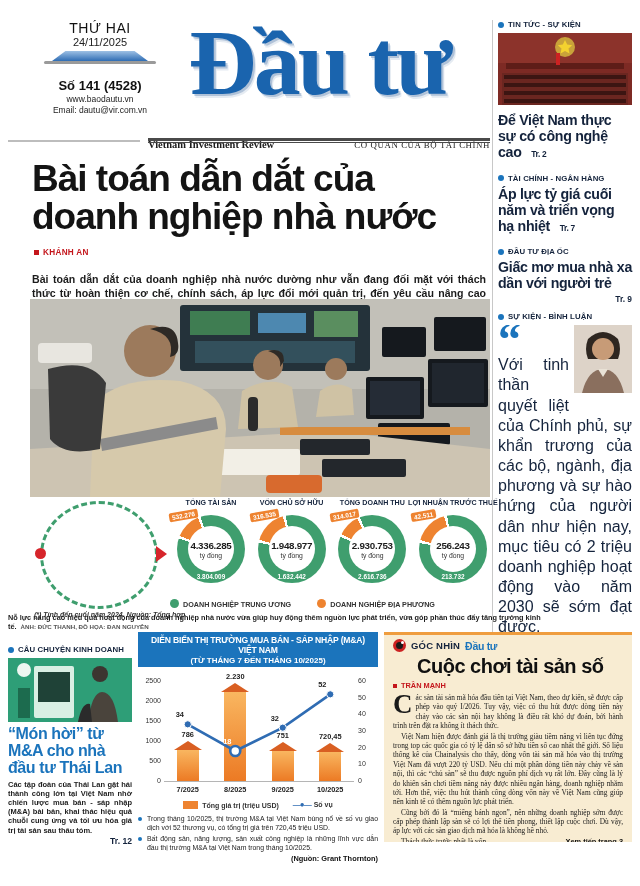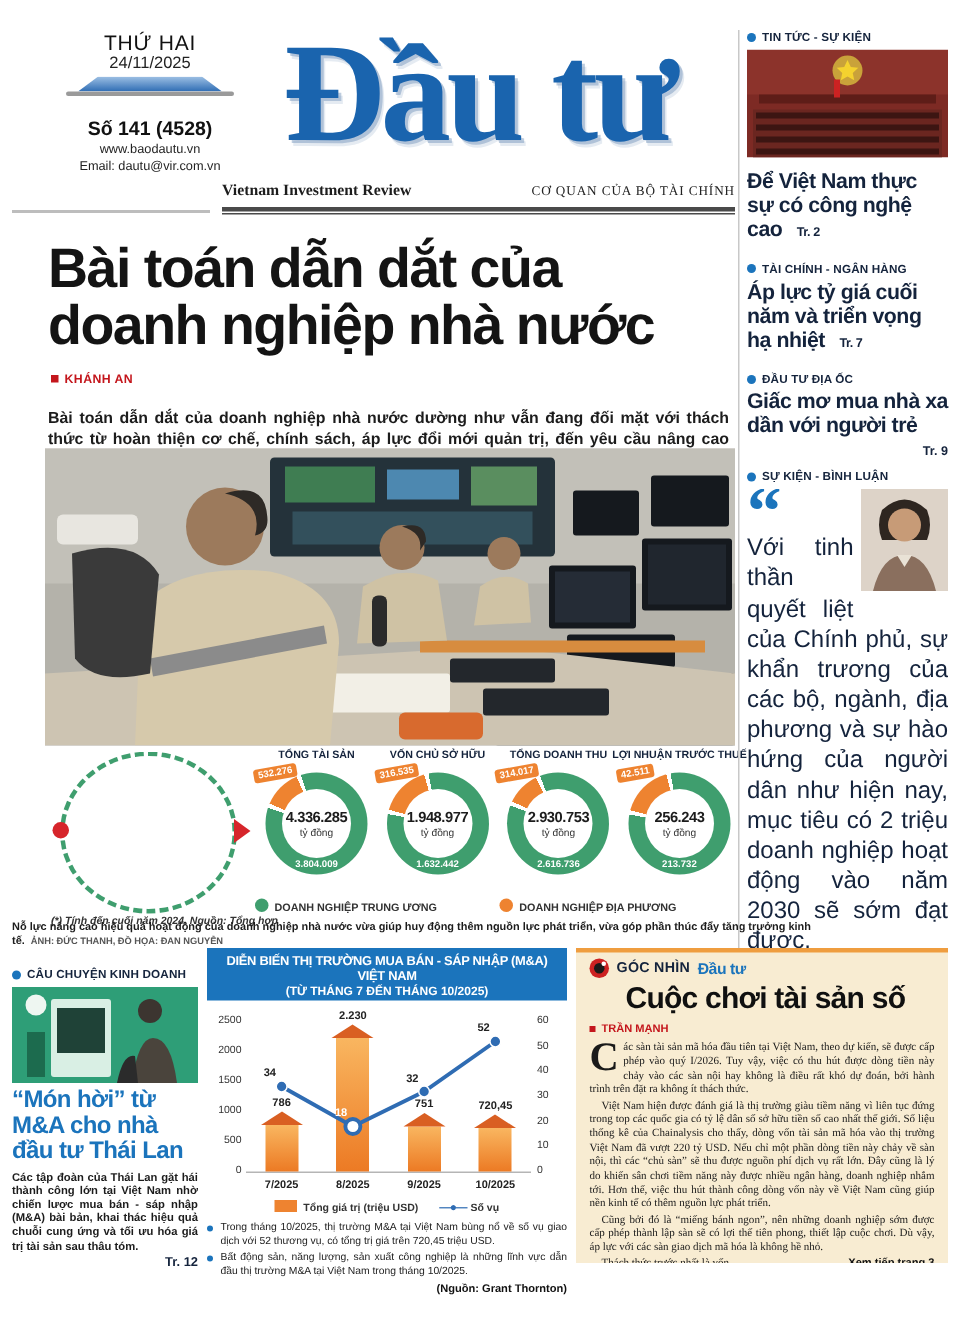--- a/index.html
+++ b/index.html
@@ -7,21 +7,21 @@
   
   #header{position:absolute;left:8px;top:10px;width:482px;height:150px;}
   .issue-block{position:absolute;left:28px;top:10px;width:128px;text-align:center;}
   .day{font-size:14px;font-weight:normal;letter-spacing:.5px;color:#111;}
   .date{font-size:11px;color:#222;margin-top:0;}
   .trapezoid{width:96px;height:10px;margin:3px auto 0;background:linear-gradient(180deg,#9dc0e4,#2f6db4);clip-path:polygon(14% 0,86% 0,100% 100%,0 100%);}
   .trap-shadow{width:112px;height:3px;margin:0 auto;background:#9a9a9a;border-radius:2px;}
   .issue-no{font-size:13px;font-weight:bold;color:#111;margin-top:14px;}
   .weblink{font-size:8.5px;color:#222;margin-top:1px;}
   .masthead{position:absolute;left:138px;top:-2px;width:346px;text-align:center;font-family:"Liberation Serif",serif;font-weight:bold;font-size:94px;line-height:108px;color:#1a64ae;letter-spacing:-3px;text-shadow:2px 2px 0 rgba(110,145,185,.45),3px 4px 0 rgba(110,145,185,.18);}
-  .tagline-row{position:absolute;left:140px;right:0;top:112px;display:flex;justify-content:space-between;}
+  .tagline-row{position:absolute;left:140px;right:0;top:129px;display:flex;justify-content:space-between;align-items:flex-end;}
   .vir{font-family:"Liberation Serif",serif;font-weight:bold;font-size:10.5px;color:#1d1d1d;}
   .agency{font-family:"Liberation Serif",serif;font-size:8.8px;letter-spacing:.6px;color:#222;}
   .head-rule{position:absolute;left:140px;right:0;top:128px;height:3px;background:#4a4a4a;}
   .head-rule2{position:absolute;left:140px;right:0;top:132px;height:1px;background:#4a4a4a;}
   .left-rule{position:absolute;left:0;top:130px;width:132px;height:2px;background:#bdbdbd;}
   
   #lead-headline{position:absolute;left:32px;top:160px;width:456px;font-size:37px;line-height:1.04;font-weight:bold;letter-spacing:-1px;color:#141414;}
   .byline{position:absolute;left:34px;top:248px;display:flex;align-items:center;gap:4px;font-size:8.2px;font-weight:bold;color:#c4161c;letter-spacing:.3px;}
   .byline .sq{width:5px;height:5px;background:#c4161c;display:inline-block;}
   #lead-summary{position:absolute;left:32px;top:261px;width:454px;font-size:10.6px;font-weight:bold;line-height:1.36;color:#1c1c1c;text-align:justify;}
@@ -38,21 +38,21 @@
   .footnote{position:absolute;left:8px;top:114px;width:150px;font-size:7px;font-style:italic;font-weight:bold;color:#333;white-space:nowrap;}
   #donuts{display:flex;flex:1;justify-content:space-between;padding-top:2px;}
   .donut{position:relative;width:78px;display:flex;flex-direction:column;align-items:center;}
   .donut-label{font-size:7.1px;font-weight:bold;color:#14233c;white-space:nowrap;height:12px;}
   .ring{position:relative;width:68px;height:68px;border-radius:50%;margin-top:4px;}
   .hole{position:absolute;left:11px;top:11px;width:46px;height:46px;background:#fff;border-radius:50%;display:flex;flex-direction:column;align-items:center;justify-content:center;}
   .d-total{font-size:9.8px;font-weight:bold;color:#1c1c1c;letter-spacing:-.3px;}
   .d-unit{font-size:6.8px;color:#333;margin-top:1px;}
   .chip{position:absolute;left:-8px;top:-4px;background:#ee8330;color:#fff;font-size:6.4px;font-weight:bold;padding:1px 3px;border-radius:2px;transform:rotate(-10deg);}
   .central-val{position:absolute;left:0;right:0;bottom:3px;text-align:center;font-size:6.4px;color:#fff;font-weight:bold;}
-  #legend-row{position:absolute;left:170px;top:599px;display:flex;gap:42px;font-size:7.2px;font-weight:bold;color:#333;align-items:center;}
+  #legend-row{position:absolute;left:170px;top:599px;display:flex;gap:26px;font-size:7.2px;font-weight:bold;color:#333;align-items:center;}
   .lg-dot{width:9px;height:9px;border-radius:50%;display:inline-block;margin-right:4px;vertical-align:-1px;}
   #info-caption{position:absolute;left:8px;top:613px;width:560px;font-size:7.3px;font-weight:bold;color:#1c1c1c;}
   #info-caption .credit{font-size:6.2px;color:#555;margin-left:4px;}
   
   #vrule{position:absolute;left:492px;top:20px;width:1px;height:624px;background:#c8c8c8;}
   #sidebar{position:absolute;left:498px;top:20px;width:134px;}
   .sec-label{display:flex;align-items:center;gap:4px;font-size:7.8px;font-weight:bold;color:#14233c;letter-spacing:.1px;margin-bottom:4px;}
   .sec-dot{width:6px;height:6px;border-radius:50%;background:#1b74bc;flex:none;}
   .side-img{width:134px;overflow:hidden;margin-bottom:4px;}
   .side-h{font-size:14.2px;font-weight:bold;line-height:1.12;color:#14233c;letter-spacing:-.3px;}

